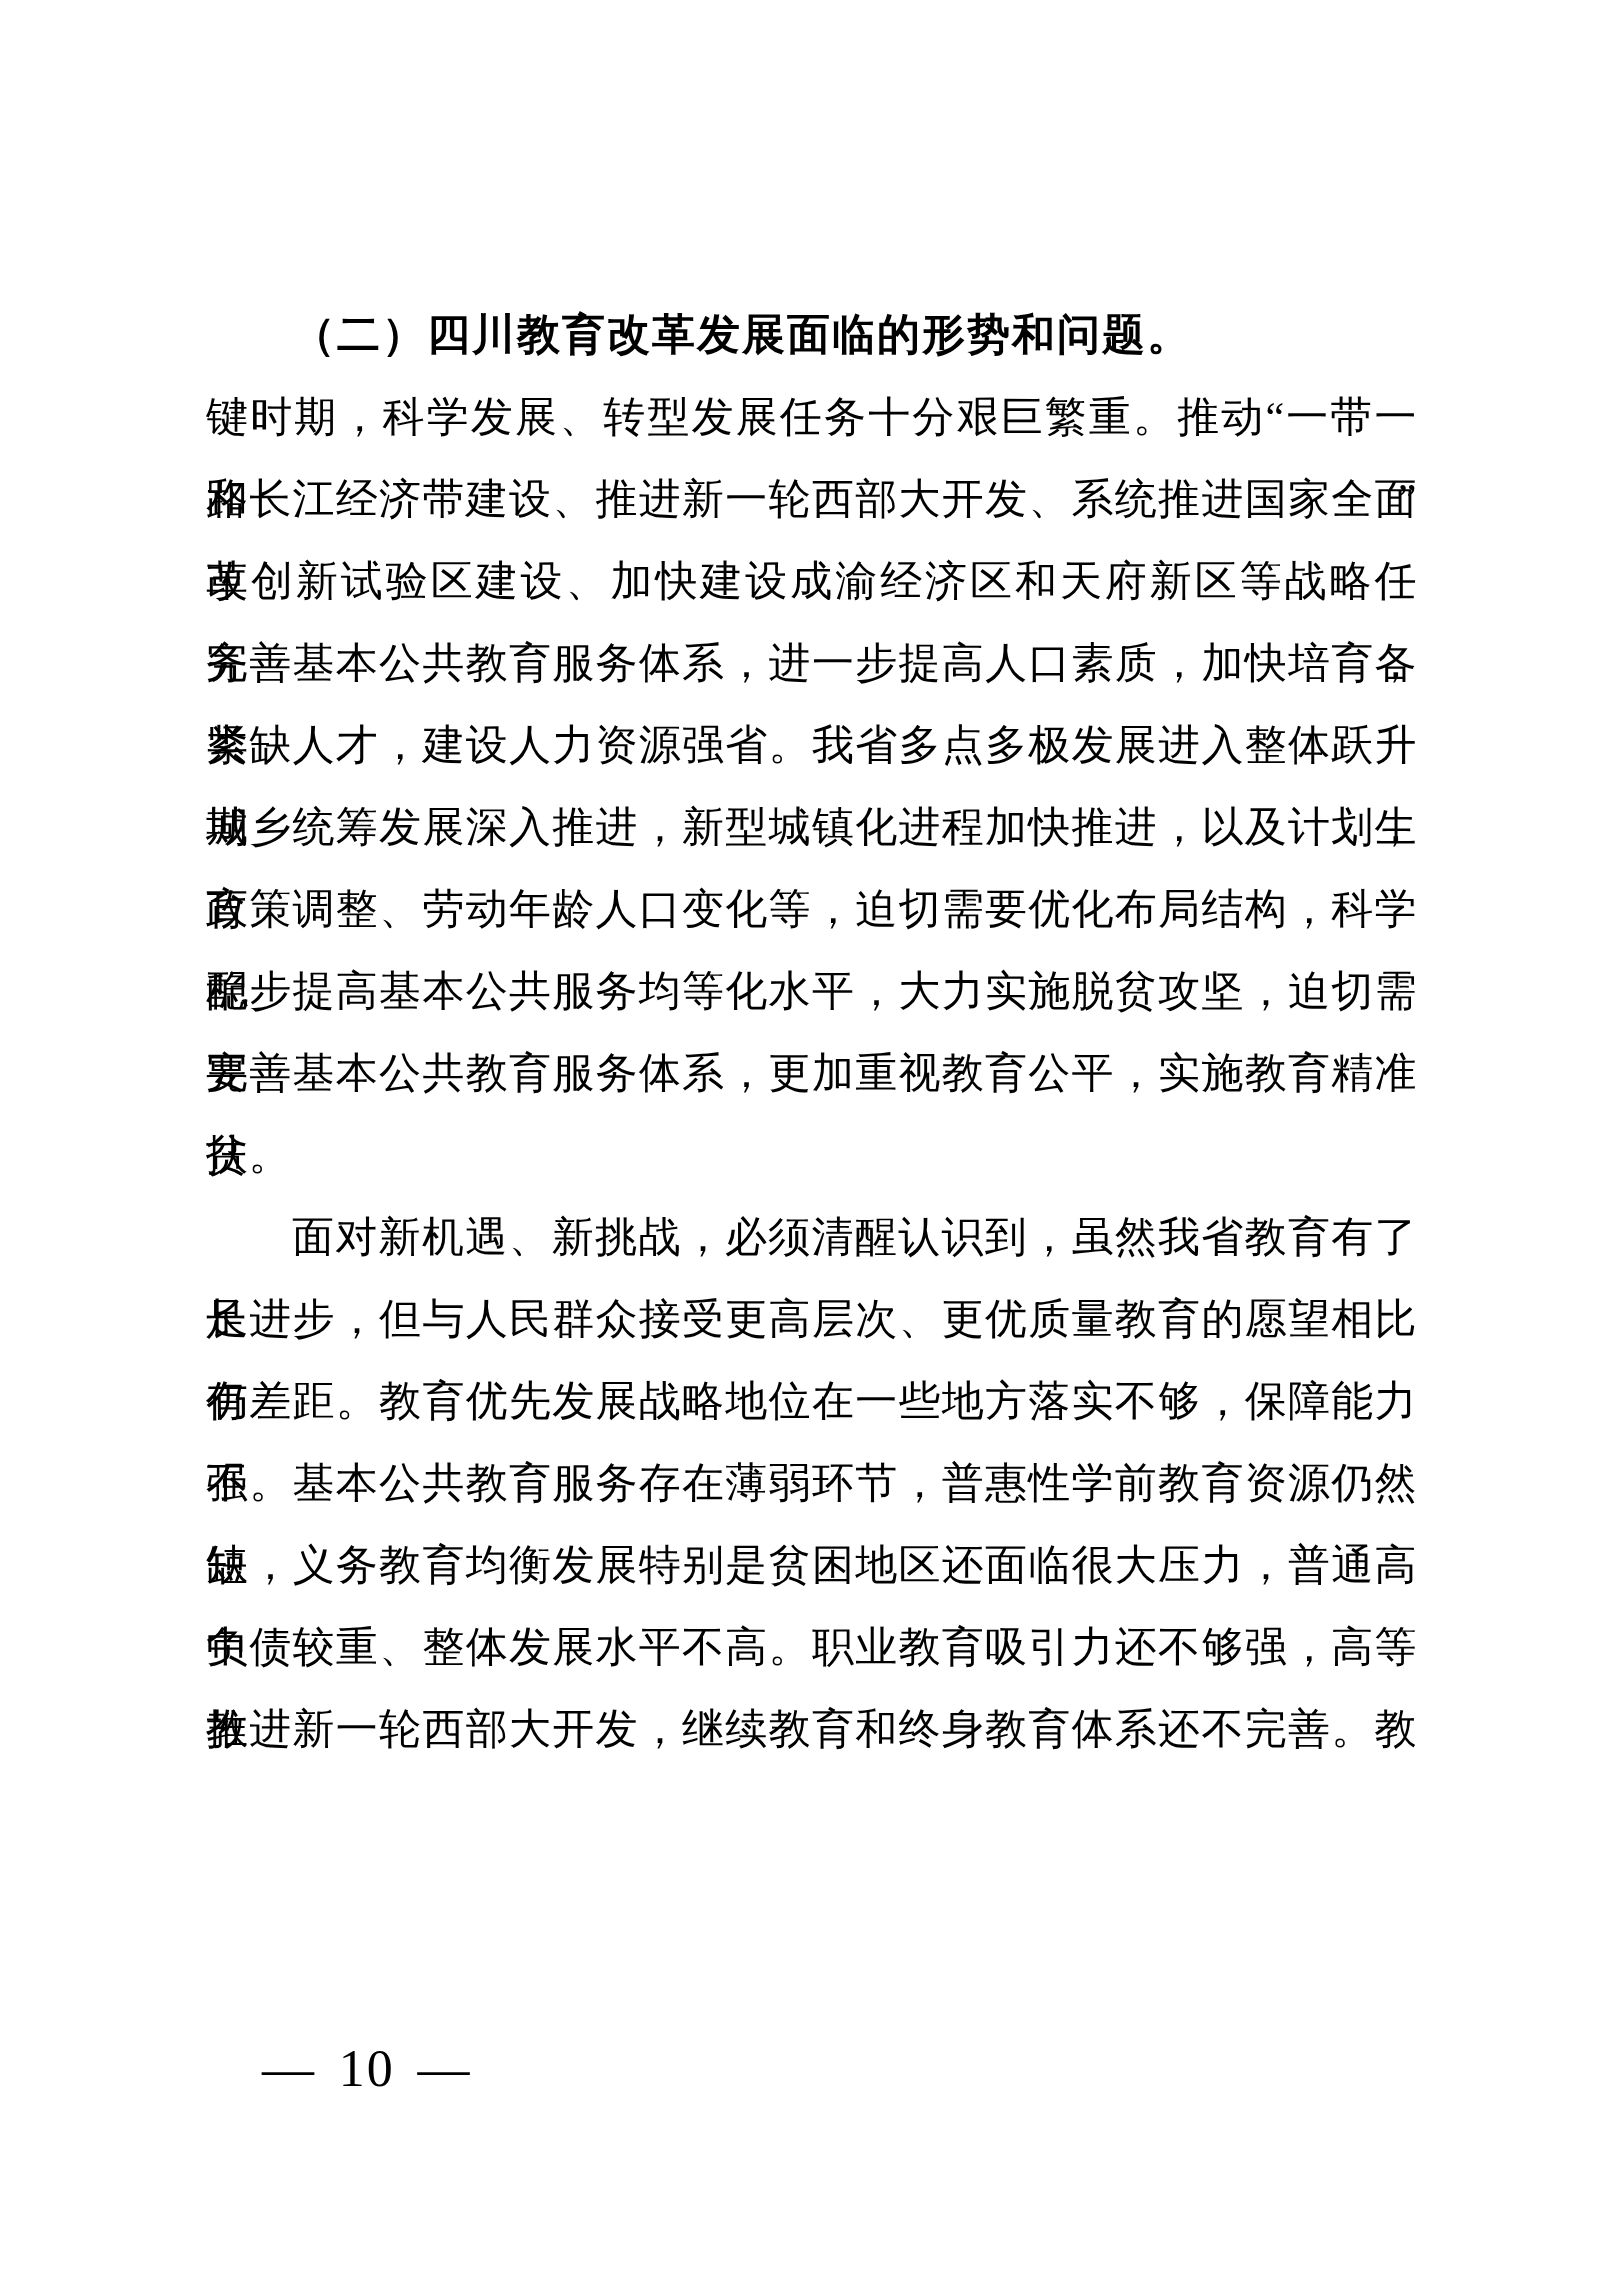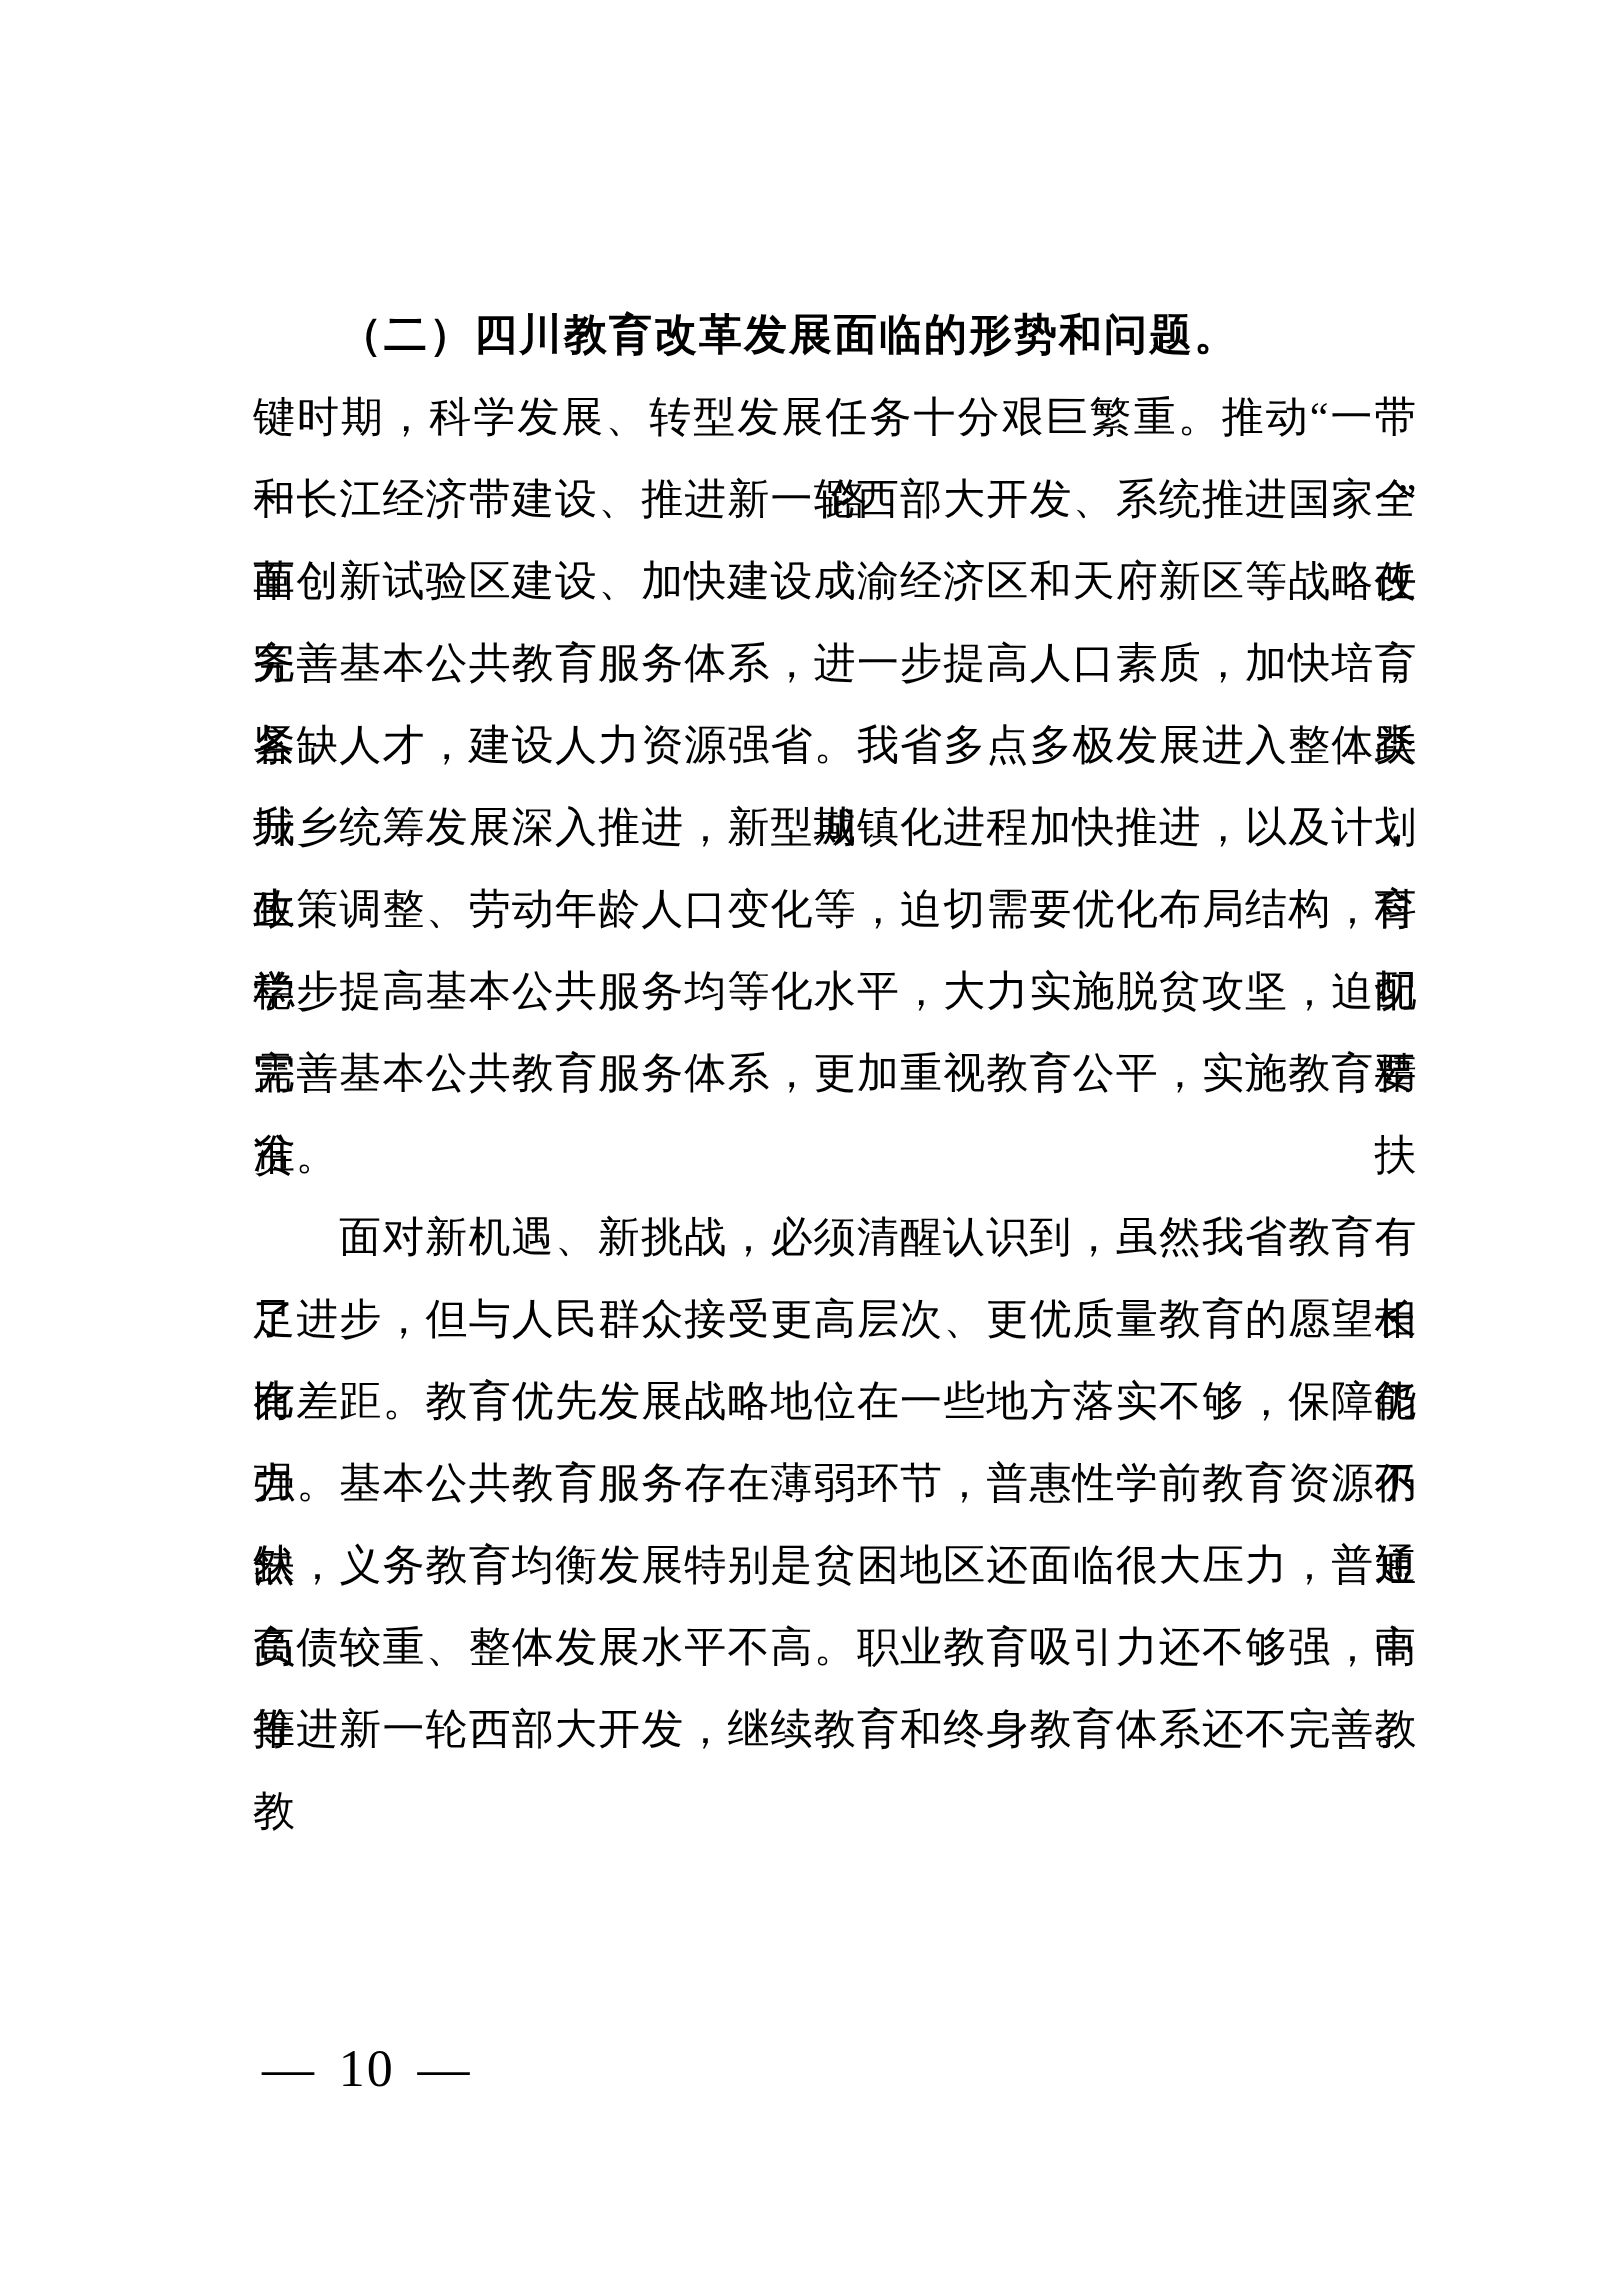--- a/index.html
+++ b/index.html
@@ -28,21 +28,20 @@
     top: 294px;
     width: 1211px;
   }
   .line {
     height: 82px;
     line-height: 82px;
     font-size: 42px;
     letter-spacing: 0.5px;
     white-space: nowrap;
     overflow: visible;
-    margin-left: 47px;
   }
   .just {
     white-space: normal;
     text-align: justify;
     text-align-last: justify;
     text-justify: inter-character;
   }
   .indent {
     text-indent: 86px;
   }

